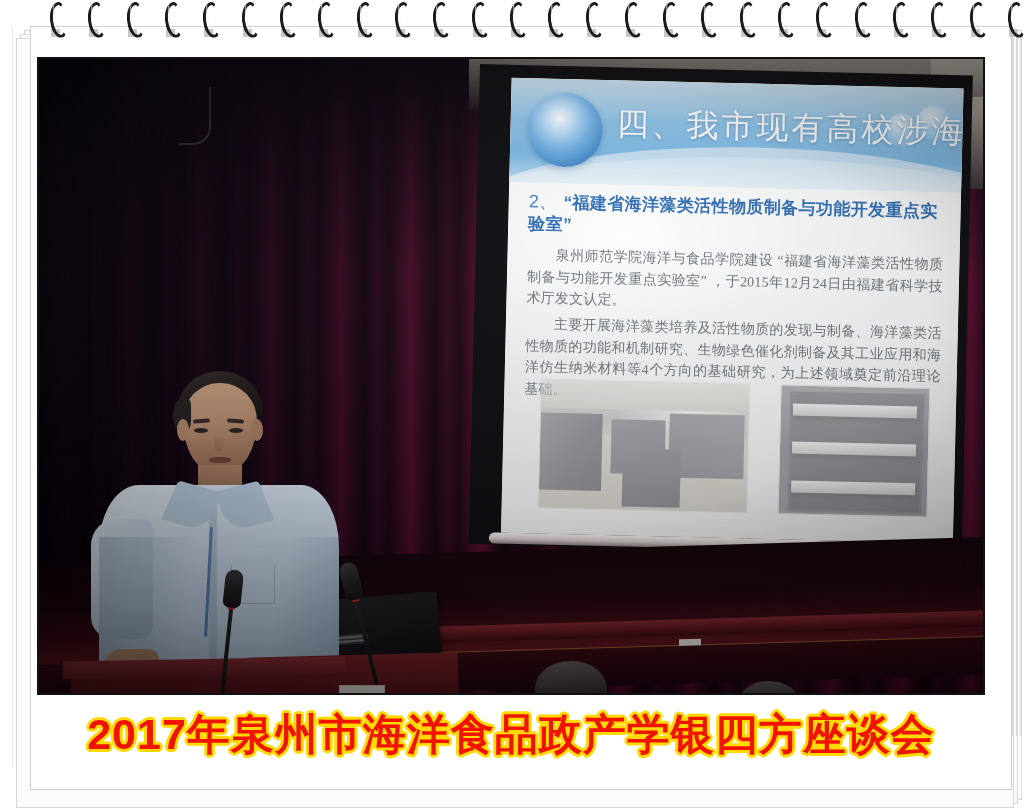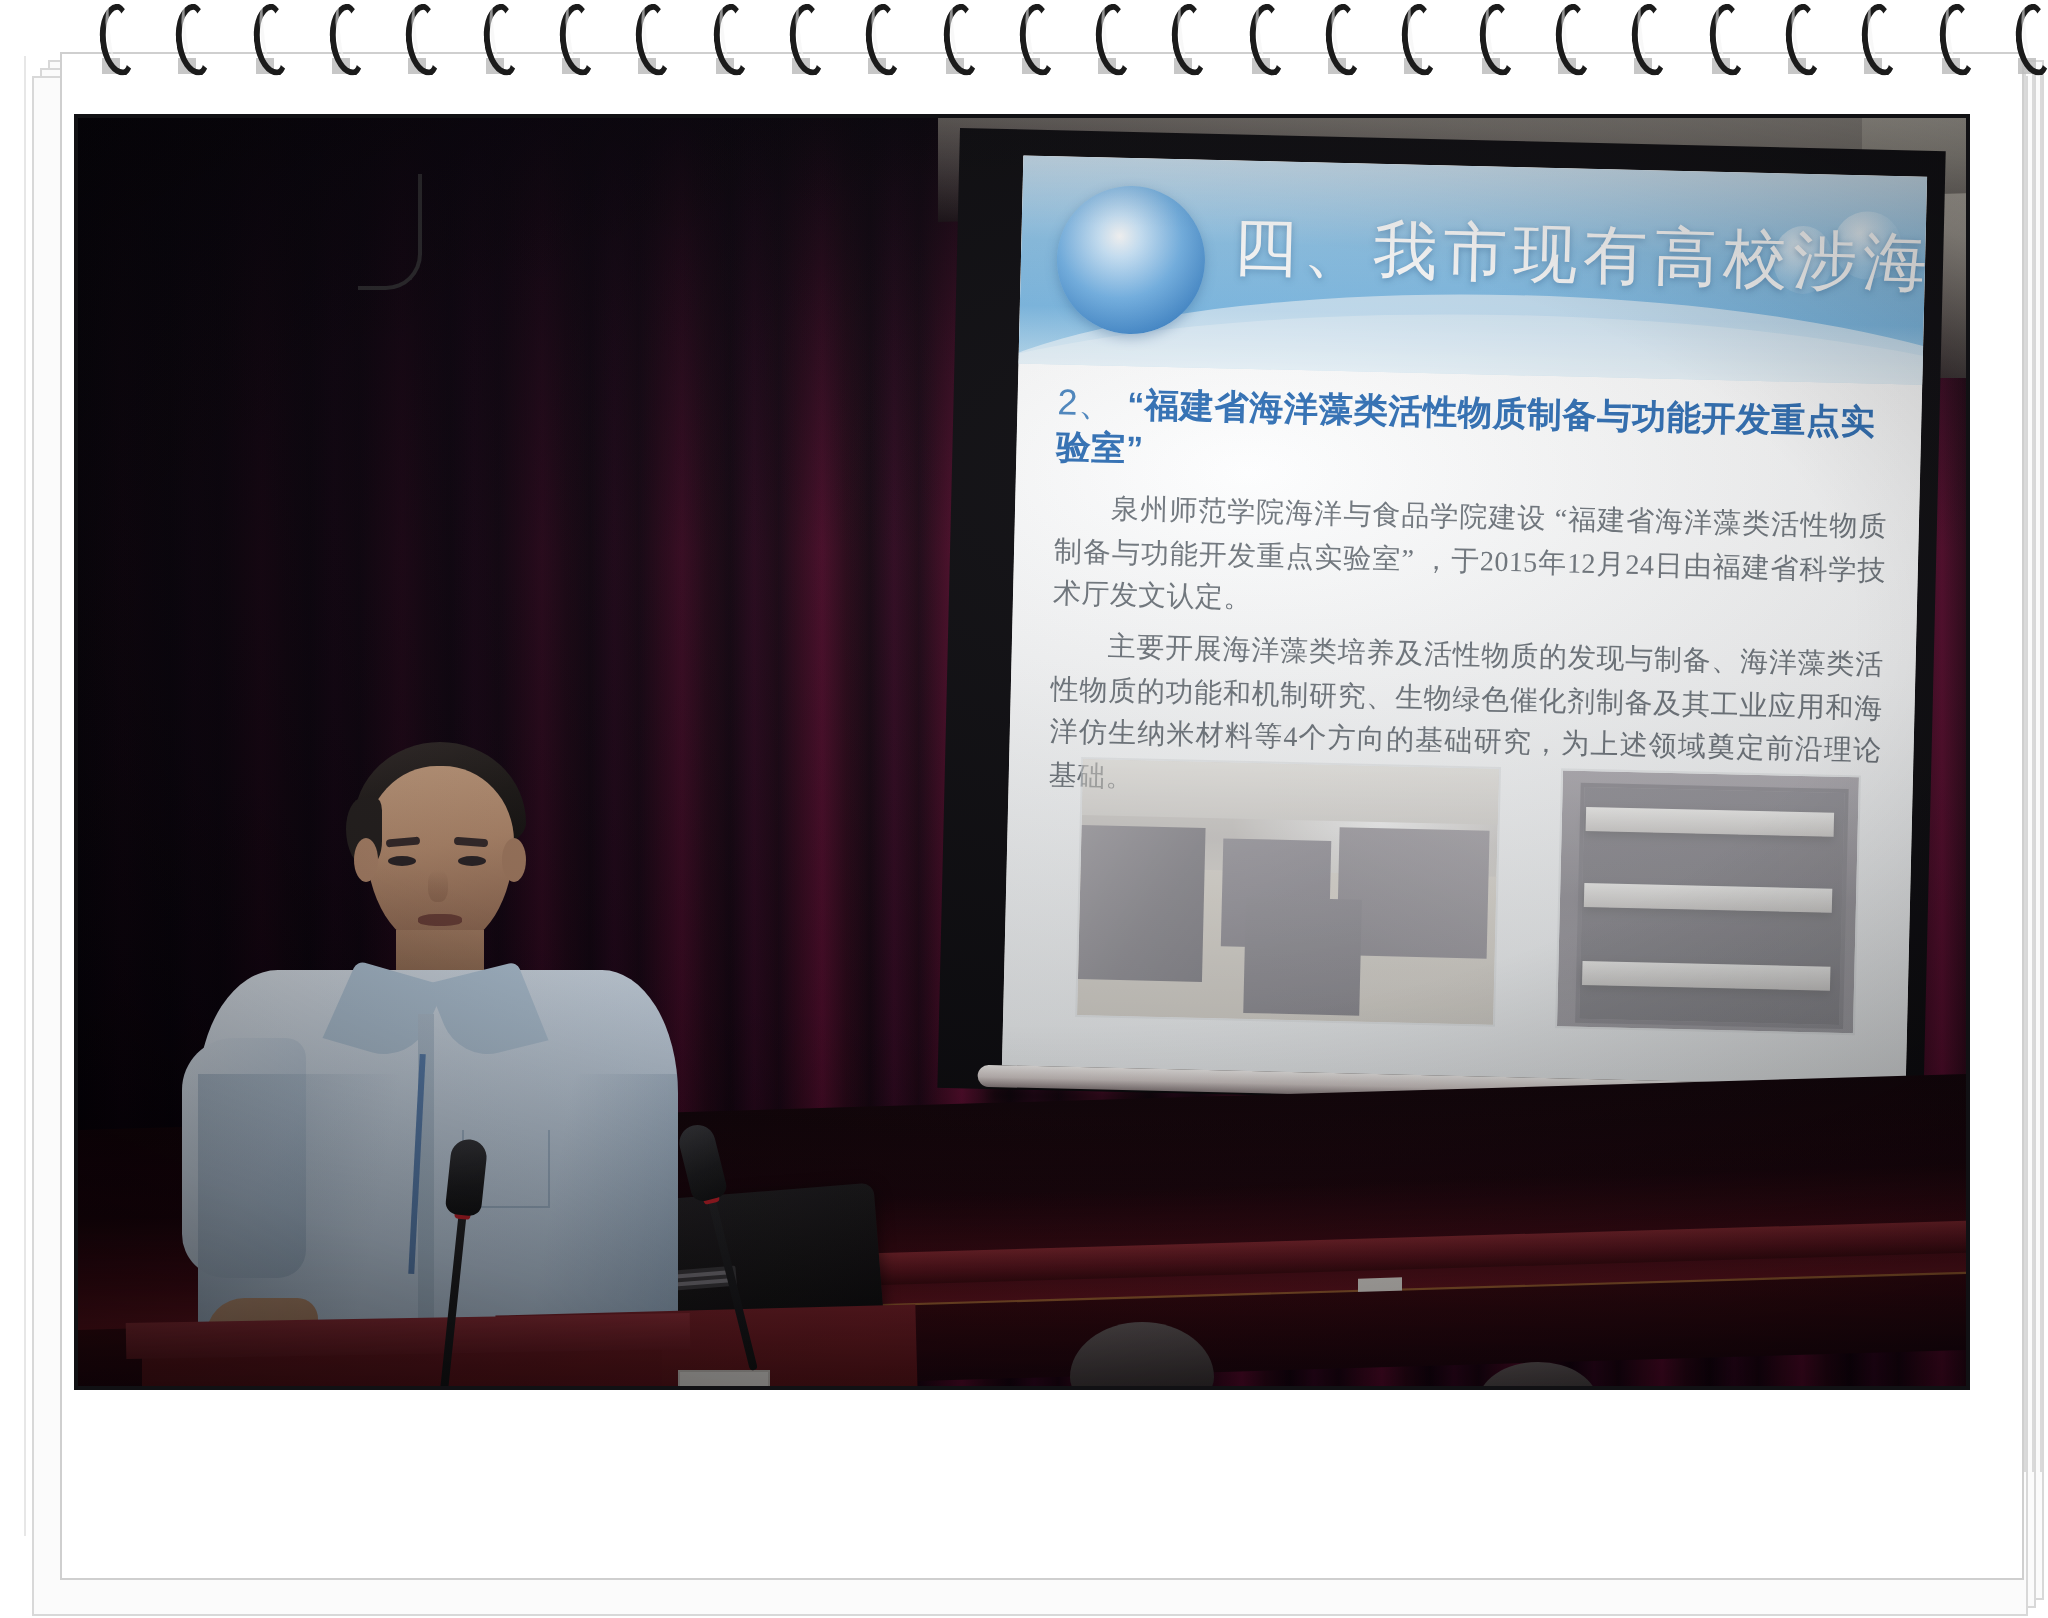--- a/index.html
+++ b/index.html
@@ -788,20 +788,21 @@
       </div>
 
       <div class="audience-head ah1"></div>
       <div class="audience-head ah2"></div>
 
       <div class="curtain-vignette"></div>
       <div class="photo-tone"></div>
     </div>
   </div>
 
+  <div id="caption">2017年泉州市海洋食品政产学银四方座谈会</div>
 
   <div id="rings">
       <div class="ring" style="left: 50px;">
         <div class="shadow"></div>
         <div class="coil"></div>
         <div class="coil-hl"></div>
       </div>
       <div class="ring" style="left: 88.32px;">
         <div class="shadow"></div>
         <div class="coil"></div>

